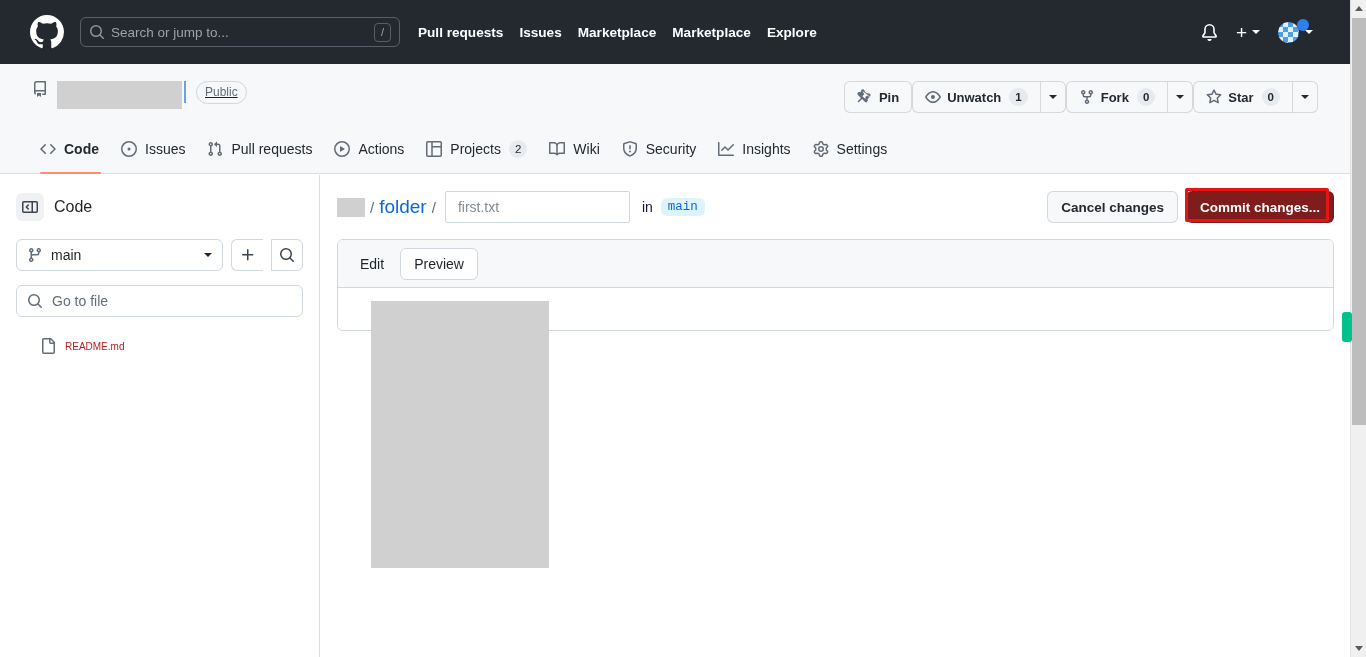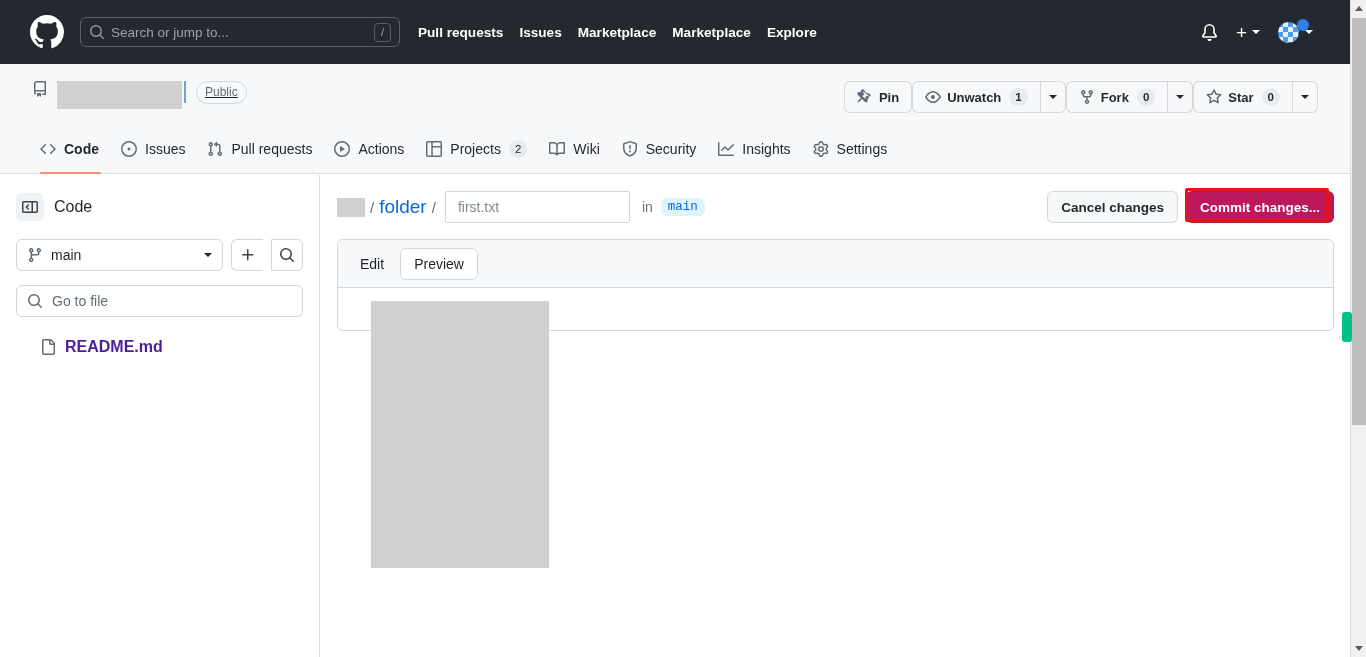--- a/index.html
+++ b/index.html
@@ -224,21 +224,21 @@
   }
   .gotofile .gicon { width: 16px; height: 16px; margin-right: 9px; flex: none; }
   .gotofile .gicon svg { display: block; fill: #636c76; }
   .gotofile-text { font-size: 14px; color: #636c76; }
 
   .file-item {
     display: flex; align-items: center; gap: 9px;
     padding: 5px 8px 5px 24px; border-radius: 6px; cursor: pointer;
   }
   .file-item svg { display: block; fill: #636c76; }
-  .file-name { font-size: 16px; color: #4c1d95; font-weight: bold; }
+  .file-name { font-size: 10px; color: #b91c1c; }
 
   
   .main {
     position: absolute; top: 175px; left: 321px;
     width: 1029px; height: 482px;
     background: #ffffff;
     padding: 16px;
   }
   .crumb-row {
     display: flex; align-items: center; height: 32px;
@@ -248,40 +248,40 @@
   .crumb-sep { color: #636c76; font-size: 15px; margin: 0 5px; }
   .crumb-link { color: #0969da; font-size: 19px; cursor: pointer; }
   .filename-input {
     width: 185px; height: 32px;
     border: 1px solid #d0d7de; border-radius: 2px;
     background: #ffffff;
     display: flex; align-items: center; padding: 0 12px;
     margin-left: 4px;
   }
   .filename-input span { color: #838b94; font-size: 14px; }
-  .in-label { color: #737373; font-size: 14px; margin: 0 8px 0 12px; }
+  .in-label { color: #0f172a; font-size: 14px; margin: 0 8px 0 12px; }
   .branch-chip {
     background: #ddf4ff; color: #0969da;
     font-family: "Liberation Mono", monospace;
     font-size: 12.5px; padding: 2px 7px; border-radius: 6px;
   }
   .crumb-actions {
     position: absolute; right: 0; top: 0;
     display: flex; align-items: center; gap: 8px; height: 32px;
   }
   .btn-cancel {
     background: #f6f8fa; border: 1px solid rgba(31,35,40,0.15);
     border-radius: 6px; height: 32px; padding: 0 13px;
     font-size: 13.5px; font-weight: 600; color: #24292f;
     cursor: pointer; white-space: nowrap;
     font-family: "Liberation Sans", sans-serif;
   }
   .commit-wrap { position: relative; }
   .btn-commit {
-    background: #be185d; border: 1px solid rgba(31,35,40,0.15);
+    background: #7f1d1d; border: 1px solid rgba(31,35,40,0.15);
     border-radius: 6px; height: 32px; padding: 0 13px;
     font-size: 13.5px; font-weight: 600; color: #ffffff;
     cursor: pointer; white-space: nowrap;
     font-family: "Liberation Sans", sans-serif;
   }
   .hl-box {
     position: absolute; left: -1px; top: -3px;
     width: 144px; height: 34px;
     border: 3px solid #e81313; border-radius: 2px;
     pointer-events: none;

